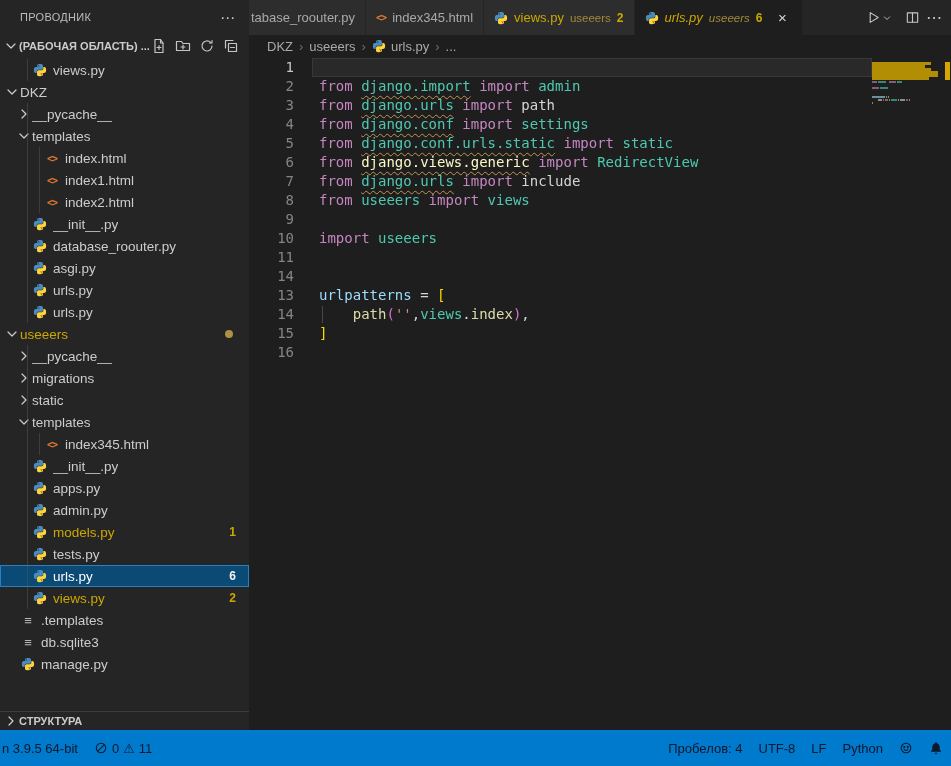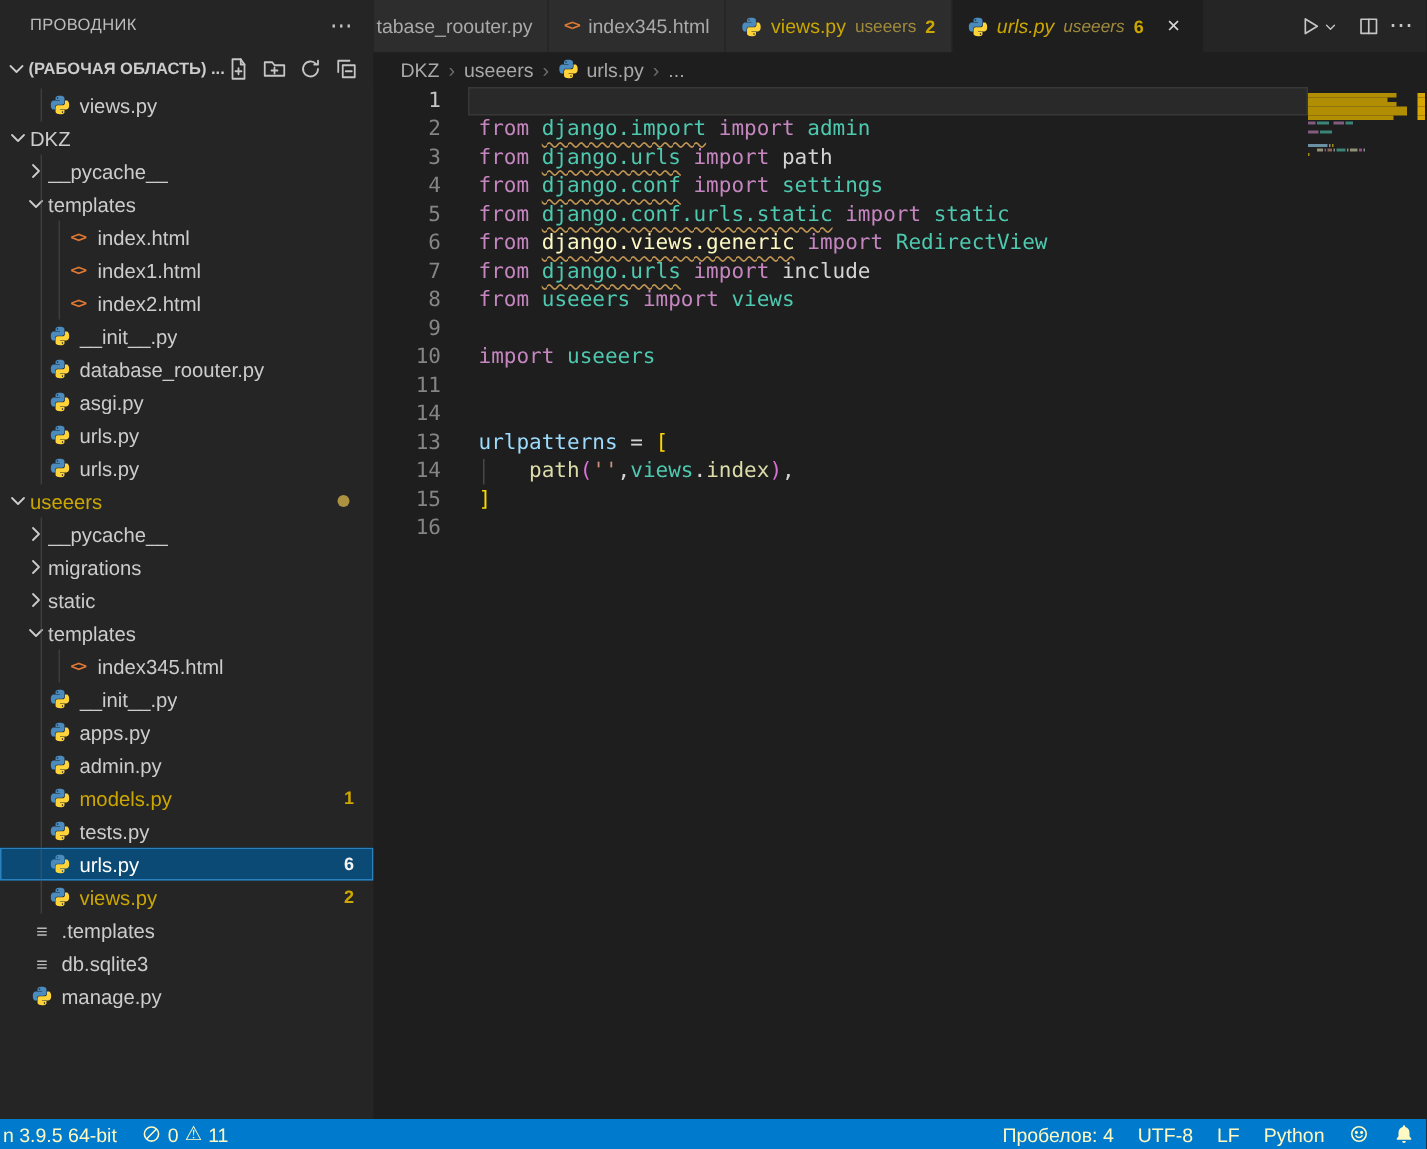--- a/index.html
+++ b/index.html
@@ -70,21 +70,21 @@
 
   
   .minimap{width:72px;flex:none;padding-top:2px;cursor:pointer}
   .mrow{height:3px;display:flex;align-items:center}
   .mrow .mt{height:2px;margin-right:1px;flex:none;opacity:.6}
   .mrow .mwarn{height:3px;opacity:.95}
   .ruler{width:7px;flex:none;position:relative}
   .rmark{position:absolute;left:1px;right:1px;height:3px;background:#d7a600}
 
   
-  .statusbar{height:20px;flex:none;background:#007acc;color:#fef9c3;display:flex;justify-content:space-between;align-items:stretch;font-size:13px}
+  .statusbar{height:36px;flex:none;background:#007acc;color:#0f172a;display:flex;justify-content:space-between;align-items:stretch;font-size:13px}
   .sb-side{display:flex;align-items:stretch}
   .sb-item{display:flex;align-items:center;gap:4px;padding:0 8px;cursor:pointer}
   .sb-item.first{padding-left:2px}
   .sb-item .wicon{font-size:13px}
   .sb-item svg{display:block}
 
   .icon svg,.tw svg,.hi svg,.ea svg{display:block}
   .py-ic{display:flex}
   .html-ic{color:#e37933;font-weight:bold;font-family:"DejaVu Sans Mono",monospace;font-size:10px;letter-spacing:-1px}
   .file-ic{color:#b8b8b8;font-size:13px;line-height:1}
@@ -462,20 +462,30 @@
               <span class="icon py-ic">
                 <svg width="14" height="14" viewBox="0 0 32 32">
                   <path fill="#4B8BBE" d="M15.9 2c-7.1 0-6.7 3.1-6.7 3.1v3.2h6.8v1H6.6S2 8.8 2 16c0 7.2 4 6.9 4 6.9h2.4v-3.3s-.1-4 3.9-4H19s3.8.1 3.8-3.7V6S23.4 2 15.9 2zm-3.7 2a1.2 1.2 0 1 1 0 2.4 1.2 1.2 0 0 1 0-2.4z"></path>
                   <path fill="#FFD43B" d="M16.1 30c7.1 0 6.7-3.1 6.7-3.1v-3.2H16v-1h9.4s4.6.5 4.6-6.7c0-7.2-4-6.9-4-6.9h-2.4v3.3s.1 4-3.9 4H13s-3.8-.1-3.8 3.7V26S8.6 30 16.1 30zm3.7-2a1.2 1.2 0 1 1 0-2.4 1.2 1.2 0 0 1 0 2.4z"></path>
                 </svg>
               </span>
             </span>
             <span class="lbl">manage.py</span>
           </div>
         </div>
+      <div class="outline-header">
+        <span class="tw" id="ol-chev">
+            <span class="icon">
+              <svg width="16" height="16" viewBox="0 0 16 16" fill="none" stroke="currentColor" stroke-width="1.2" stroke-linecap="round" stroke-linejoin="round">
+                <path d="M6 4l4 4-4 4"></path>
+              </svg>
+            </span>
+          </span>
+        <span class="lbl">СТРУКТУРА</span>
+      </div>
     </aside>
 
     <main class="editor-group">
       <div class="tabbar">
         <div class="tabs" id="tabs">
             <div class="tab cut">
               <span class="t-label">tabase_roouter.py</span>
             </div>
             <div class="tab">
               <span class="ficon">

